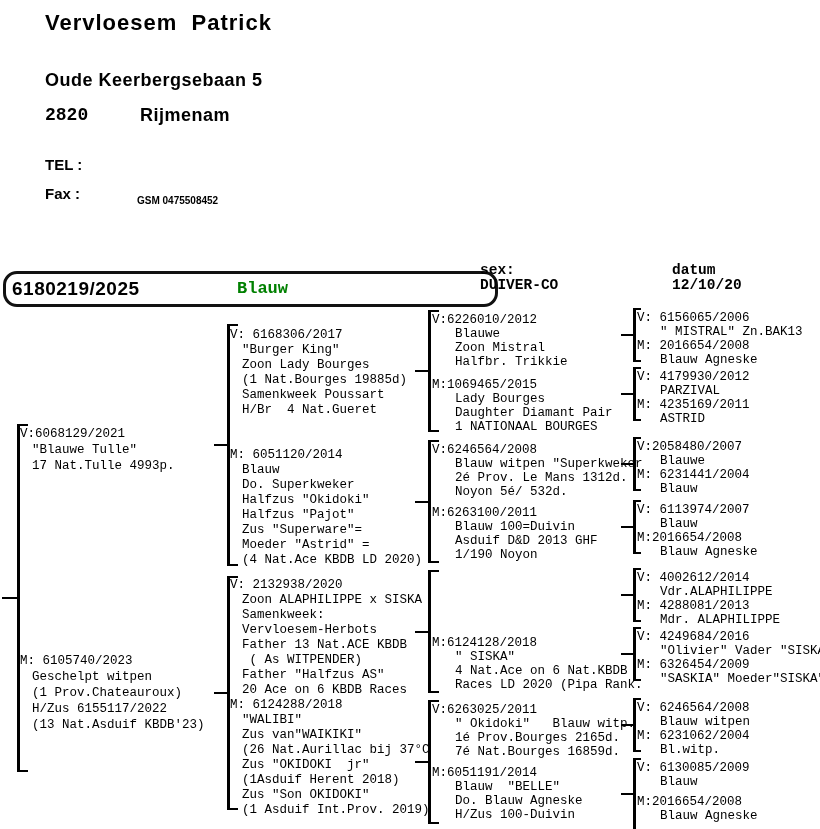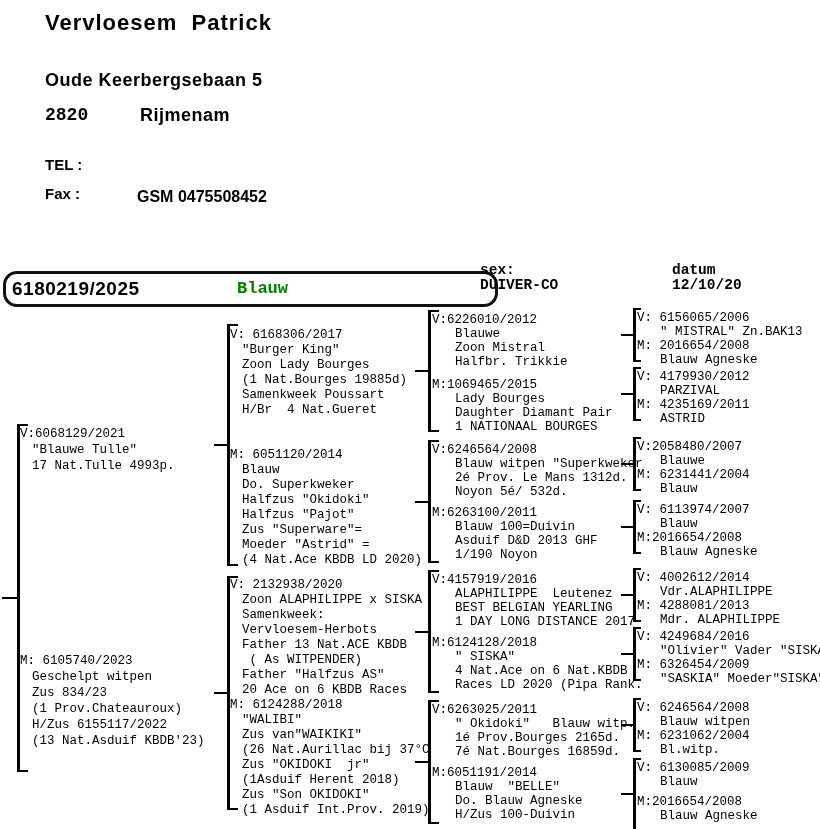--- a/index.html
+++ b/index.html
@@ -6,21 +6,21 @@
   .page{position:relative;width:820px;height:829px;background:#ffffff;overflow:hidden;
         font-family:"Liberation Sans",sans-serif;color:#000;}
   .abs{position:absolute;}
   
   .owner-name{left:45px;top:10px;font-weight:bold;font-size:22px;letter-spacing:1px;white-space:pre;}
   .owner-street{left:45px;top:70px;font-weight:bold;font-size:18px;letter-spacing:0.5px;}
   .owner-postal{left:45px;top:105px;font-weight:bold;font-size:18px;font-family:Liberation Mono, monospace;}
   .owner-city{left:140px;top:105px;font-weight:bold;font-size:18px;letter-spacing:0.5px;}
   .tel-label{left:45px;top:156px;font-weight:bold;font-size:15px;}
   .fax-label{left:45px;top:185px;font-weight:bold;font-size:15px;}
-  .gsm{left:137px;top:188px;font-weight:bold;font-size:16px;}
+  .gsm{left:137px;top:195px;font-weight:bold;font-size:10px;}
   
   .ring-box{left:3px;top:271px;width:489px;height:30px;border:3px solid #111;border-radius:14px;}
   .ring-number{left:12px;top:271px;height:36px;line-height:36px;font-weight:bold;font-size:19px;letter-spacing:0.5px;}
   .ring-color{left:237px;top:271px;height:36px;line-height:36px;font-family:"Liberation Mono",monospace;
               font-weight:bold;font-size:17px;}
   .sex-block,.datum-block{top:263px;width:145px;text-align:left;font-family:"Liberation Mono",monospace;
               font-weight:bold;font-size:14.5px;line-height:15px;white-space:pre;}
   .sex-block{left:480px;}
   .datum-block{left:672px;}
   
@@ -147,32 +147,31 @@
       <i class="ab"></i>
       <i class="tk"></i>
     </div>
   <div class="bracket b4 no-bot" style="left:633px;top:758px;height:71px">
       <i class="v"></i>
       <i class="at"></i>
       <i class="tk"></i>
     </div>
 
   <div class="entry g1" style="left:20px;top:426px"><div class="pline">V:6068129/2021</div><div class="pline indent">"Blauwe Tulle"</div><div class="pline indent">17 Nat.Tulle 4993p.</div></div>
-  <div class="entry g1" style="left:20px;top:653px"><div class="pline">M: 6105740/2023</div><div class="pline indent">Geschelpt witpen</div><div class="pline indent">Zus 834/23</div><div class="pline indent">(1 Prov.Chateauroux)</div><div class="pline indent">H/Zus 6155117/2022</div><div class="pline indent">(13 Nat.Asduif KBDB'23)</div></div>
+  <div class="entry g1" style="left:20px;top:653px"><div class="pline">M: 6105740/2023</div><div class="pline indent">Geschelpt witpen</div><div class="pline indent">(1 Prov.Chateauroux)</div><div class="pline indent">H/Zus 6155117/2022</div><div class="pline indent">(13 Nat.Asduif KBDB'23)</div></div>
 
   <div class="entry g2" style="left:230px;top:328px"><div class="pline">V: 6168306/2017</div><div class="pline indent">"Burger King"</div><div class="pline indent">Zoon Lady Bourges</div><div class="pline indent">(1 Nat.Bourges 19885d)</div><div class="pline indent">Samenkweek Poussart</div><div class="pline indent">H/Br  4 Nat.Gueret</div></div>
   <div class="entry g2" style="left:230px;top:448px"><div class="pline">M: 6051120/2014</div><div class="pline indent">Blauw</div><div class="pline indent">Do. Superkweker</div><div class="pline indent">Halfzus "Okidoki"</div><div class="pline indent">Halfzus "Pajot"</div><div class="pline indent">Zus "Superware"=</div><div class="pline indent">Moeder "Astrid" =</div><div class="pline indent">(4 Nat.Ace KBDB LD 2020)</div></div>
   <div class="entry g2" style="left:230px;top:578px"><div class="pline">V: 2132938/2020</div><div class="pline indent">Zoon ALAPHILIPPE x SISKA</div><div class="pline indent">Samenkweek:</div><div class="pline indent">Vervloesem-Herbots</div><div class="pline indent">Father 13 Nat.ACE KBDB</div><div class="pline indent"> ( As WITPENDER)</div><div class="pline indent">Father "Halfzus AS"</div><div class="pline indent">20 Ace on 6 KBDB Races</div></div>
   <div class="entry g2" style="left:230px;top:698px"><div class="pline">M: 6124288/2018</div><div class="pline indent">"WALIBI"</div><div class="pline indent">Zus van"WAIKIKI"</div><div class="pline indent">(26 Nat.Aurillac bij 37°C</div><div class="pline indent">Zus "OKIDOKI  jr"</div><div class="pline indent">(1Asduif Herent 2018)</div><div class="pline indent">Zus "Son OKIDOKI"</div><div class="pline indent">(1 Asduif Int.Prov. 2019)</div></div>
 
   <div class="entry g3" style="left:432px;top:313px"><div class="pline">V:6226010/2012</div><div class="pline indent">Blauwe</div><div class="pline indent">Zoon Mistral</div><div class="pline indent">Halfbr. Trikkie</div></div>
   <div class="entry g3" style="left:432px;top:378px"><div class="pline">M:1069465/2015</div><div class="pline indent">Lady Bourges</div><div class="pline indent">Daughter Diamant Pair</div><div class="pline indent">1 NATIONAAL BOURGES</div></div>
   <div class="entry g3" style="left:432px;top:443px"><div class="pline">V:6246564/2008</div><div class="pline indent">Blauw witpen "Superkweker</div><div class="pline indent">2é Prov. Le Mans 1312d.</div><div class="pline indent">Noyon 5é/ 532d.</div></div>
   <div class="entry g3" style="left:432px;top:506px"><div class="pline">M:6263100/2011</div><div class="pline indent">Blauw 100=Duivin</div><div class="pline indent">Asduif D&amp;D 2013 GHF</div><div class="pline indent">1/190 Noyon</div></div>
-  <div class="entry g3" style="left:432px;top:573px"><div class="pline">V:4157919/2016</div><div class="pline indent">ALAPHILIPPE  Leutenez</div><div class="pline indent">BEST BELGIAN YEARLING</div><div class="pline indent">1 DAY LONG DISTANCE 2017</div></div>
   <div class="entry g3" style="left:432px;top:636px"><div class="pline">M:6124128/2018</div><div class="pline indent">" SISKA"</div><div class="pline indent">4 Nat.Ace on 6 Nat.KBDB</div><div class="pline indent">Races LD 2020 (Pipa Rank.</div></div>
   <div class="entry g3" style="left:432px;top:703px"><div class="pline">V:6263025/2011</div><div class="pline indent">" Okidoki"   Blauw witp.</div><div class="pline indent">1é Prov.Bourges 2165d.</div><div class="pline indent">7é Nat.Bourges 16859d.</div></div>
   <div class="entry g3" style="left:432px;top:766px"><div class="pline">M:6051191/2014</div><div class="pline indent">Blauw  "BELLE"</div><div class="pline indent">Do. Blauw Agneske</div><div class="pline indent">H/Zus 100-Duivin</div></div>
 
   <div class="entry g4" style="left:637px;top:311px"><div class="pline">V: 6156065/2006</div><div class="pline indent">" MISTRAL" Zn.BAK13</div></div>
   <div class="entry g4" style="left:637px;top:339px"><div class="pline">M: 2016654/2008</div><div class="pline indent">Blauw Agneske</div></div>
   <div class="entry g4" style="left:637px;top:370px"><div class="pline">V: 4179930/2012</div><div class="pline indent">PARZIVAL</div></div>
   <div class="entry g4" style="left:637px;top:398px"><div class="pline">M: 4235169/2011</div><div class="pline indent">ASTRID</div></div>
   <div class="entry g4" style="left:637px;top:440px"><div class="pline">V:2058480/2007</div><div class="pline indent">Blauwe</div></div>
   <div class="entry g4" style="left:637px;top:468px"><div class="pline">M: 6231441/2004</div><div class="pline indent">Blauw</div></div>

